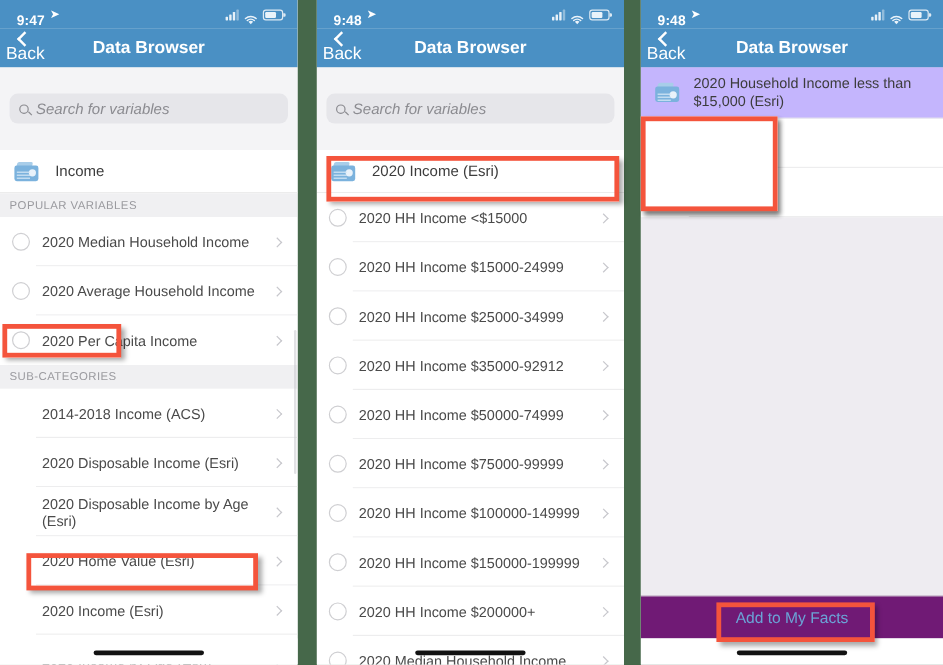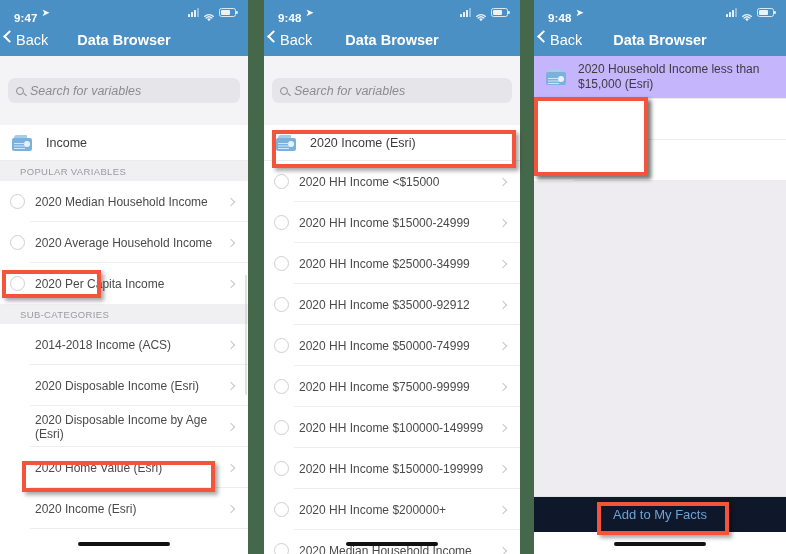--- a/index.html
+++ b/index.html
@@ -61,25 +61,26 @@
   
   .navbar {
     height: 32px;
     background: #4a90c4;
     display: flex;
     align-items: center;
     position: relative;
     color: #ffffff;
   }
   .nav-back {
-    display: flex; 
+    display: flex; align-items: center;
     padding-left: 5px;
     font-size: 14.5px;
     color: #ffffff;
     cursor: pointer;
+    flex-direction: column;
   }
   .chev-left {
     width: 9px; height: 9px;
     border-left: 2px solid #fff; border-bottom: 2px solid #fff;
     transform: rotate(45deg);
     margin-right: 2px;
   }
   .nav-title {
     position: absolute; left: 0; right: 0;
     text-align: center;
@@ -147,21 +148,21 @@
   }
   .wallet .stripe {
     position: absolute; left: 1.5px; bottom: 1.5px; width: 11px; height: 1px;
     background: #d4e6f5; box-shadow: 0 -2.5px 0 #d4e6f5, 0 -5px 0 #d4e6f5;
   }
 
   .section-head {
     background: #f0f0f2;
     height: 20px;
     display: flex; align-items: center;
-    padding-left: 20px;
+    padding-left: 8px;
     font-size: 9.5px;
     letter-spacing: .35px;
     color: #9a9a9f;
   }
 
   .row {
     display: flex; align-items: center;
     height: 41px;
     padding: 0 10px 0 10px;
     background: #fff;
@@ -232,21 +233,21 @@
     position: absolute; left: 40px; right: 0; bottom: 0;
     height: 1px; background: #ededee;
   }
   #panel-3 .opt-row .txt { font-size: 12.5px; color: #3c3c3c; }
   #panel-3 .filler { background: #eeecf1; flex: 1; }
   #panel-3 .body3 {
     height: 498px; display: flex; flex-direction: column;
     background: #eeecf1;
   }
   #panel-3 .addbar {
-    background: #0f172a;
+    background: #701a75;
     height: 36px;
     display: flex; align-items: center; justify-content: center;
     border-top: 1px solid #e2e2e4;
   }
   #panel-3 .addbar .txt {
     font-size: 13px; color: #6ba3d6; cursor: pointer;
   }
   #panel-3 .foot-white { background: #ffffff; height: 22px; position: relative; }
 
   

